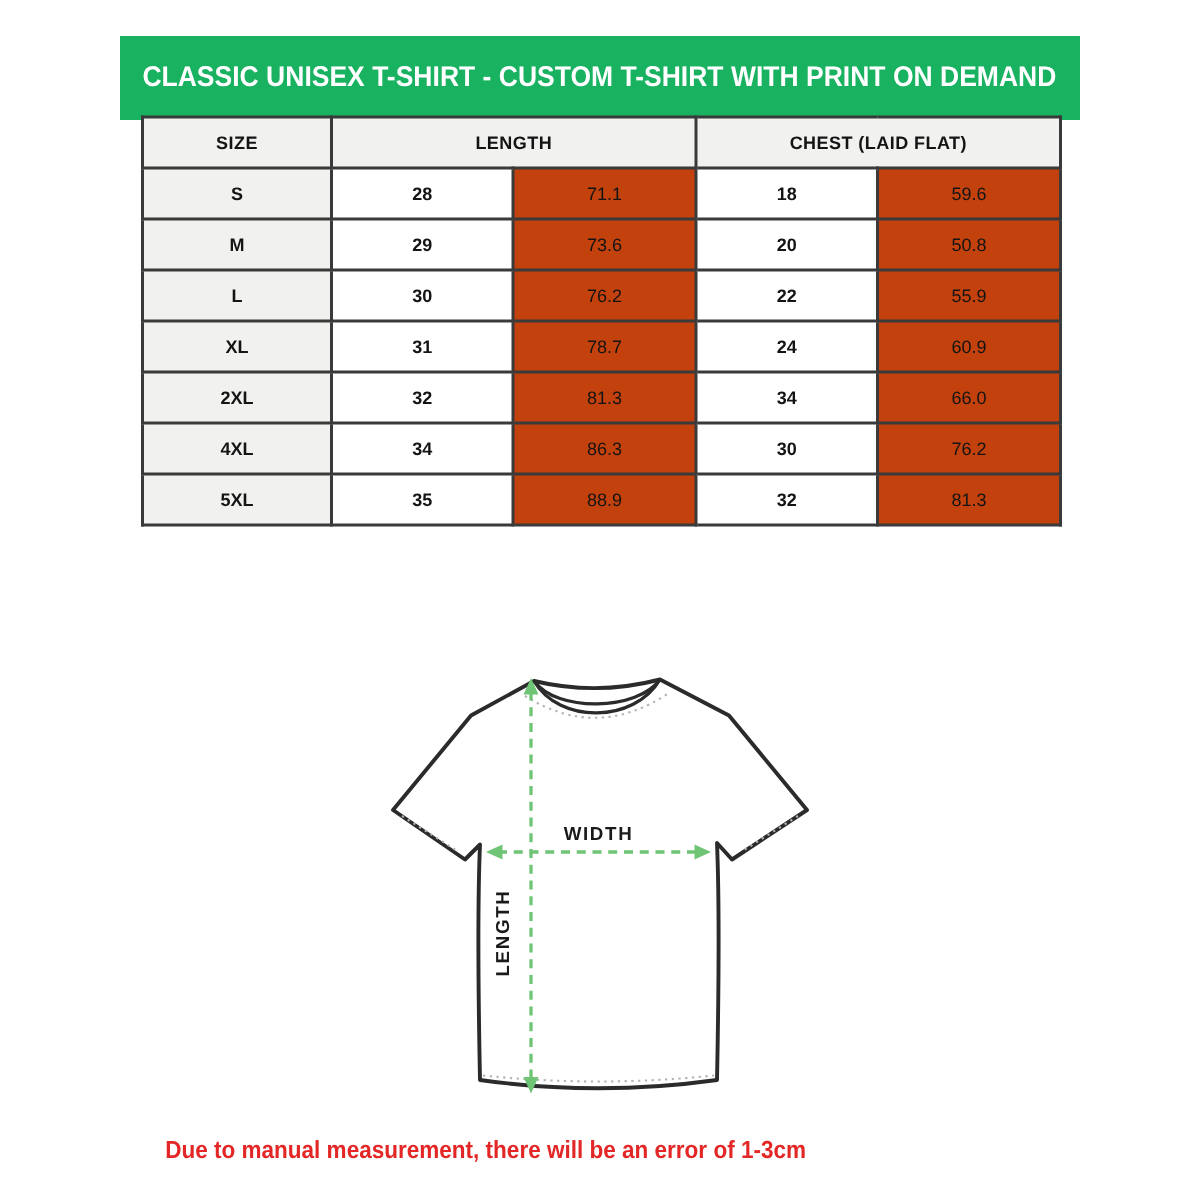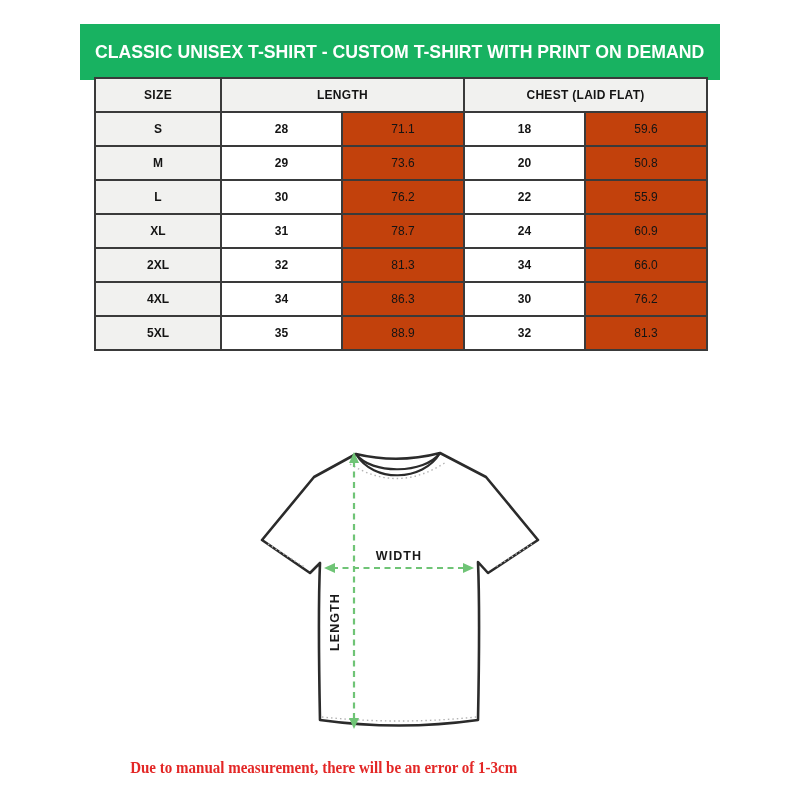--- a/index.html
+++ b/index.html
@@ -39,21 +39,21 @@
 
   
   .diagram { position:absolute; left:240px; top:430px; width:320px; height:320px; }
   .dim-label {
     font-family:"Liberation Sans", sans-serif;
     font-size:12.5px; font-weight:700; letter-spacing:1.1px; fill:#1a1a1a;
   }
 
   
   .footer-note {
-    position:absolute; left:0; top:758px; width:647px; text-align:center;font-family:Liberation Serif, serif;
+    position:absolute; left:0; top:758px; width:647px; text-align:center;
   }
   .footer-note span {
     color:#e32726; font-weight:700; font-size:16.5px; white-space:nowrap;
     display:inline-block; transform:scaleX(0.91);
   }
 </style>
 </head>
 <body>
 
 <div class="banner">

